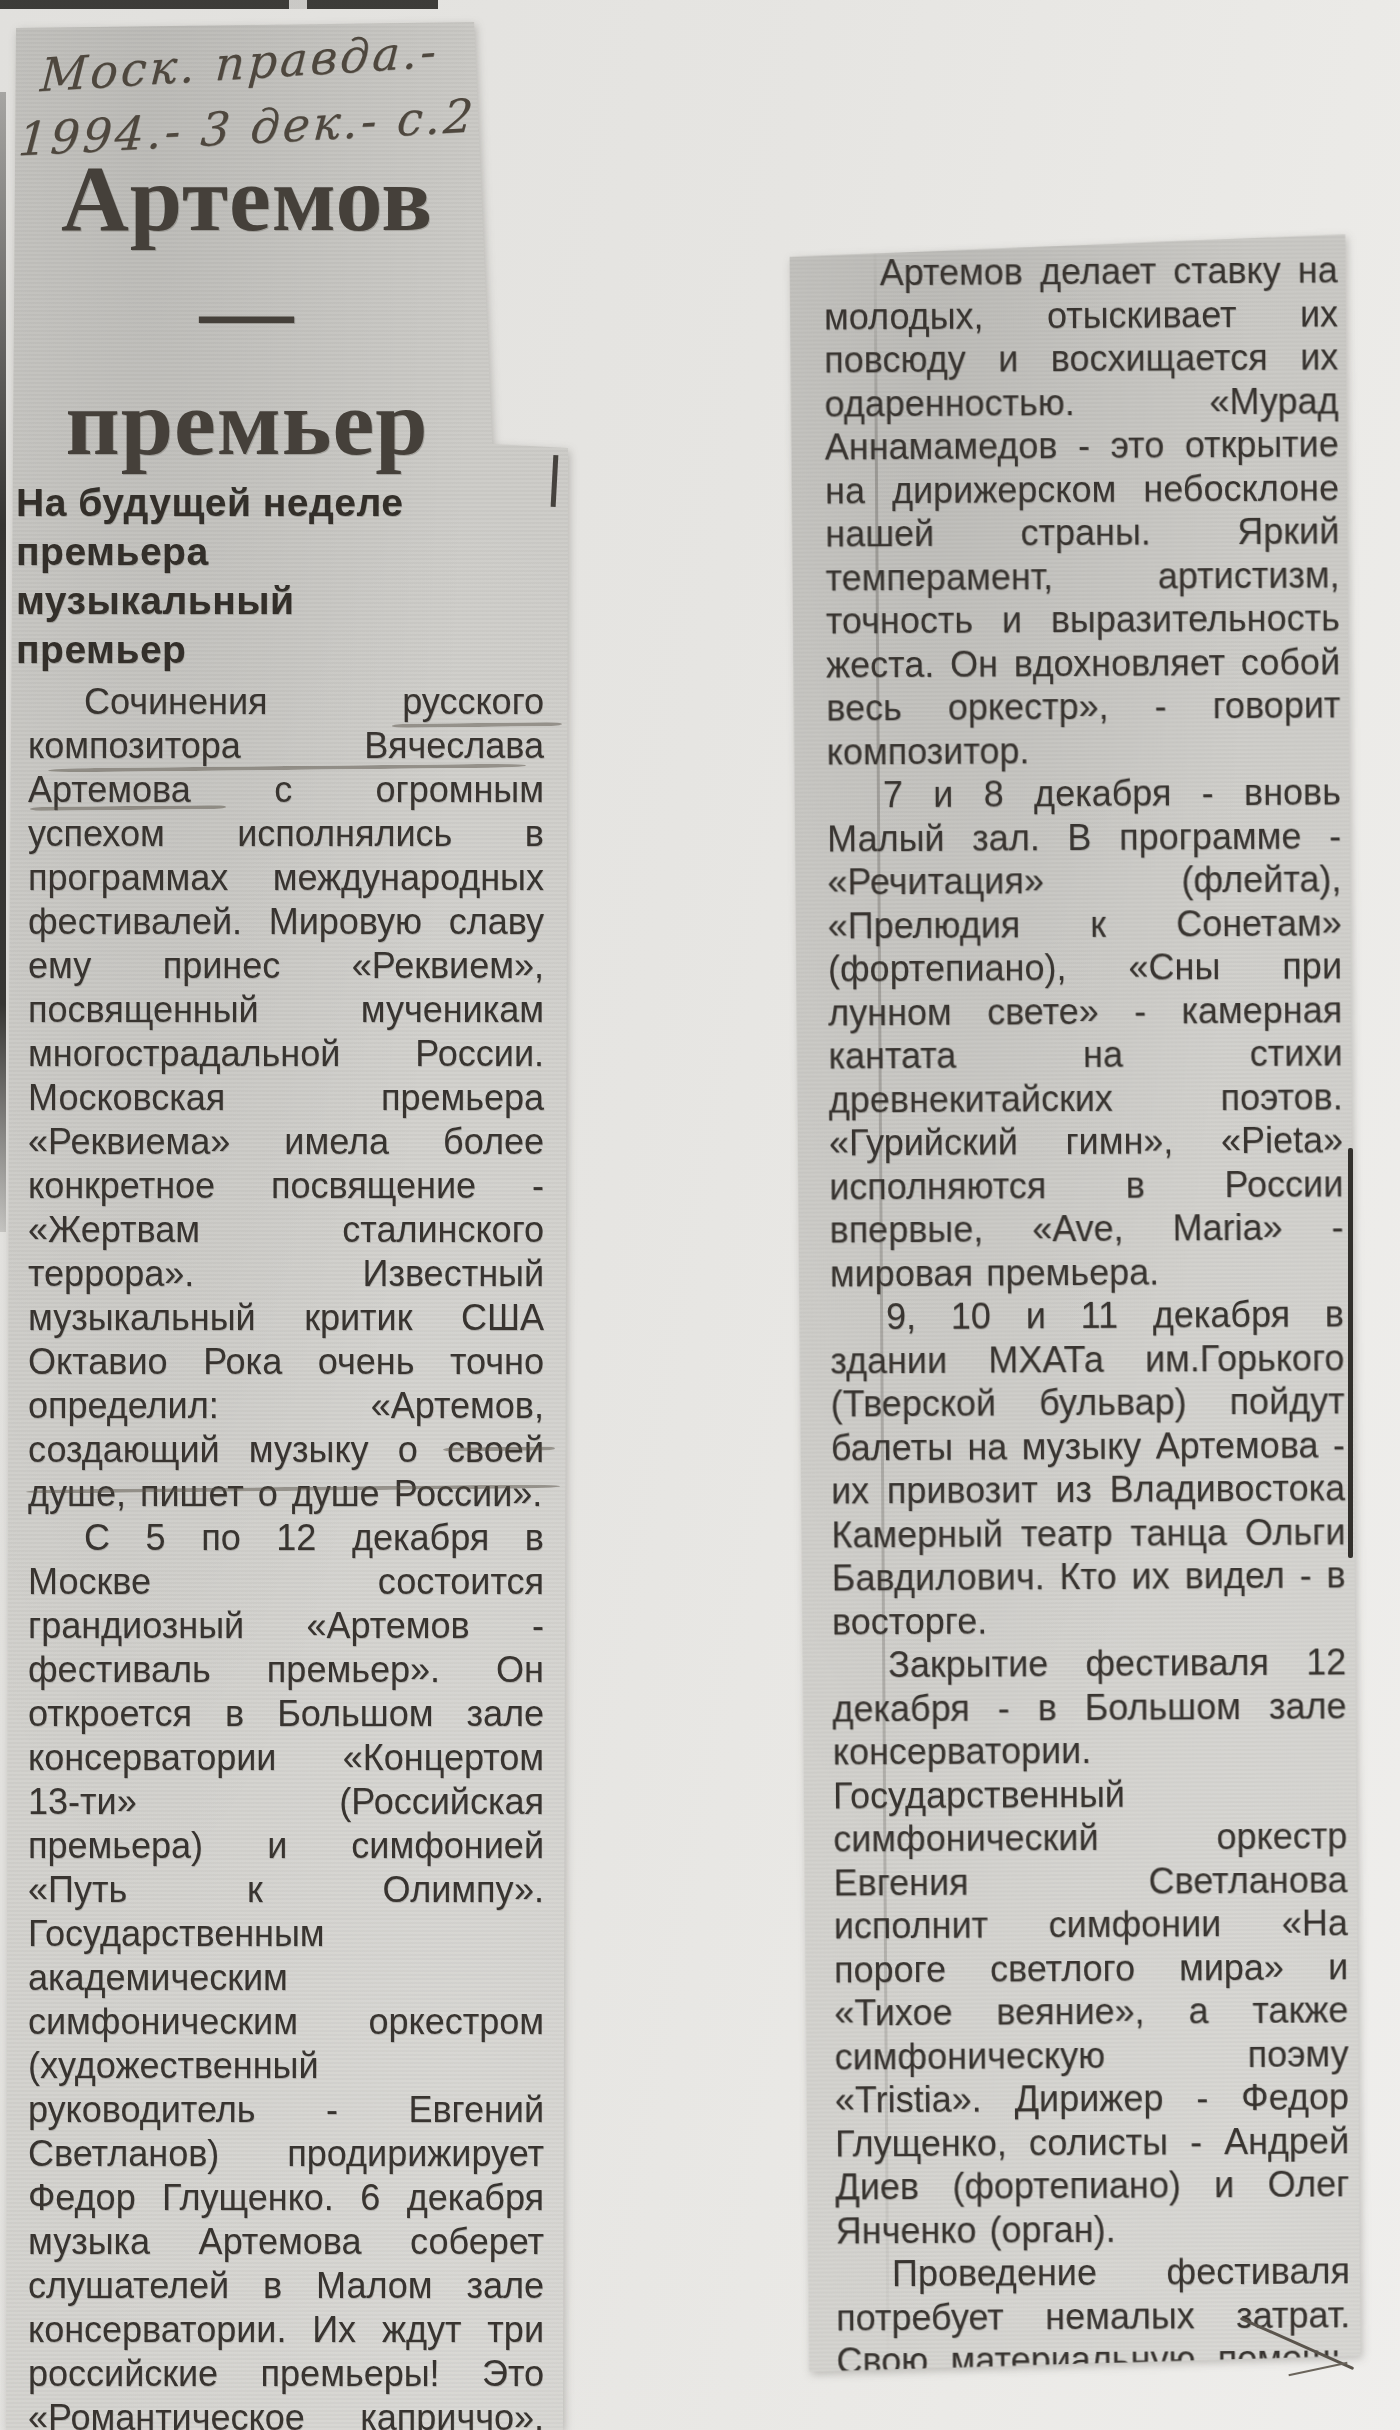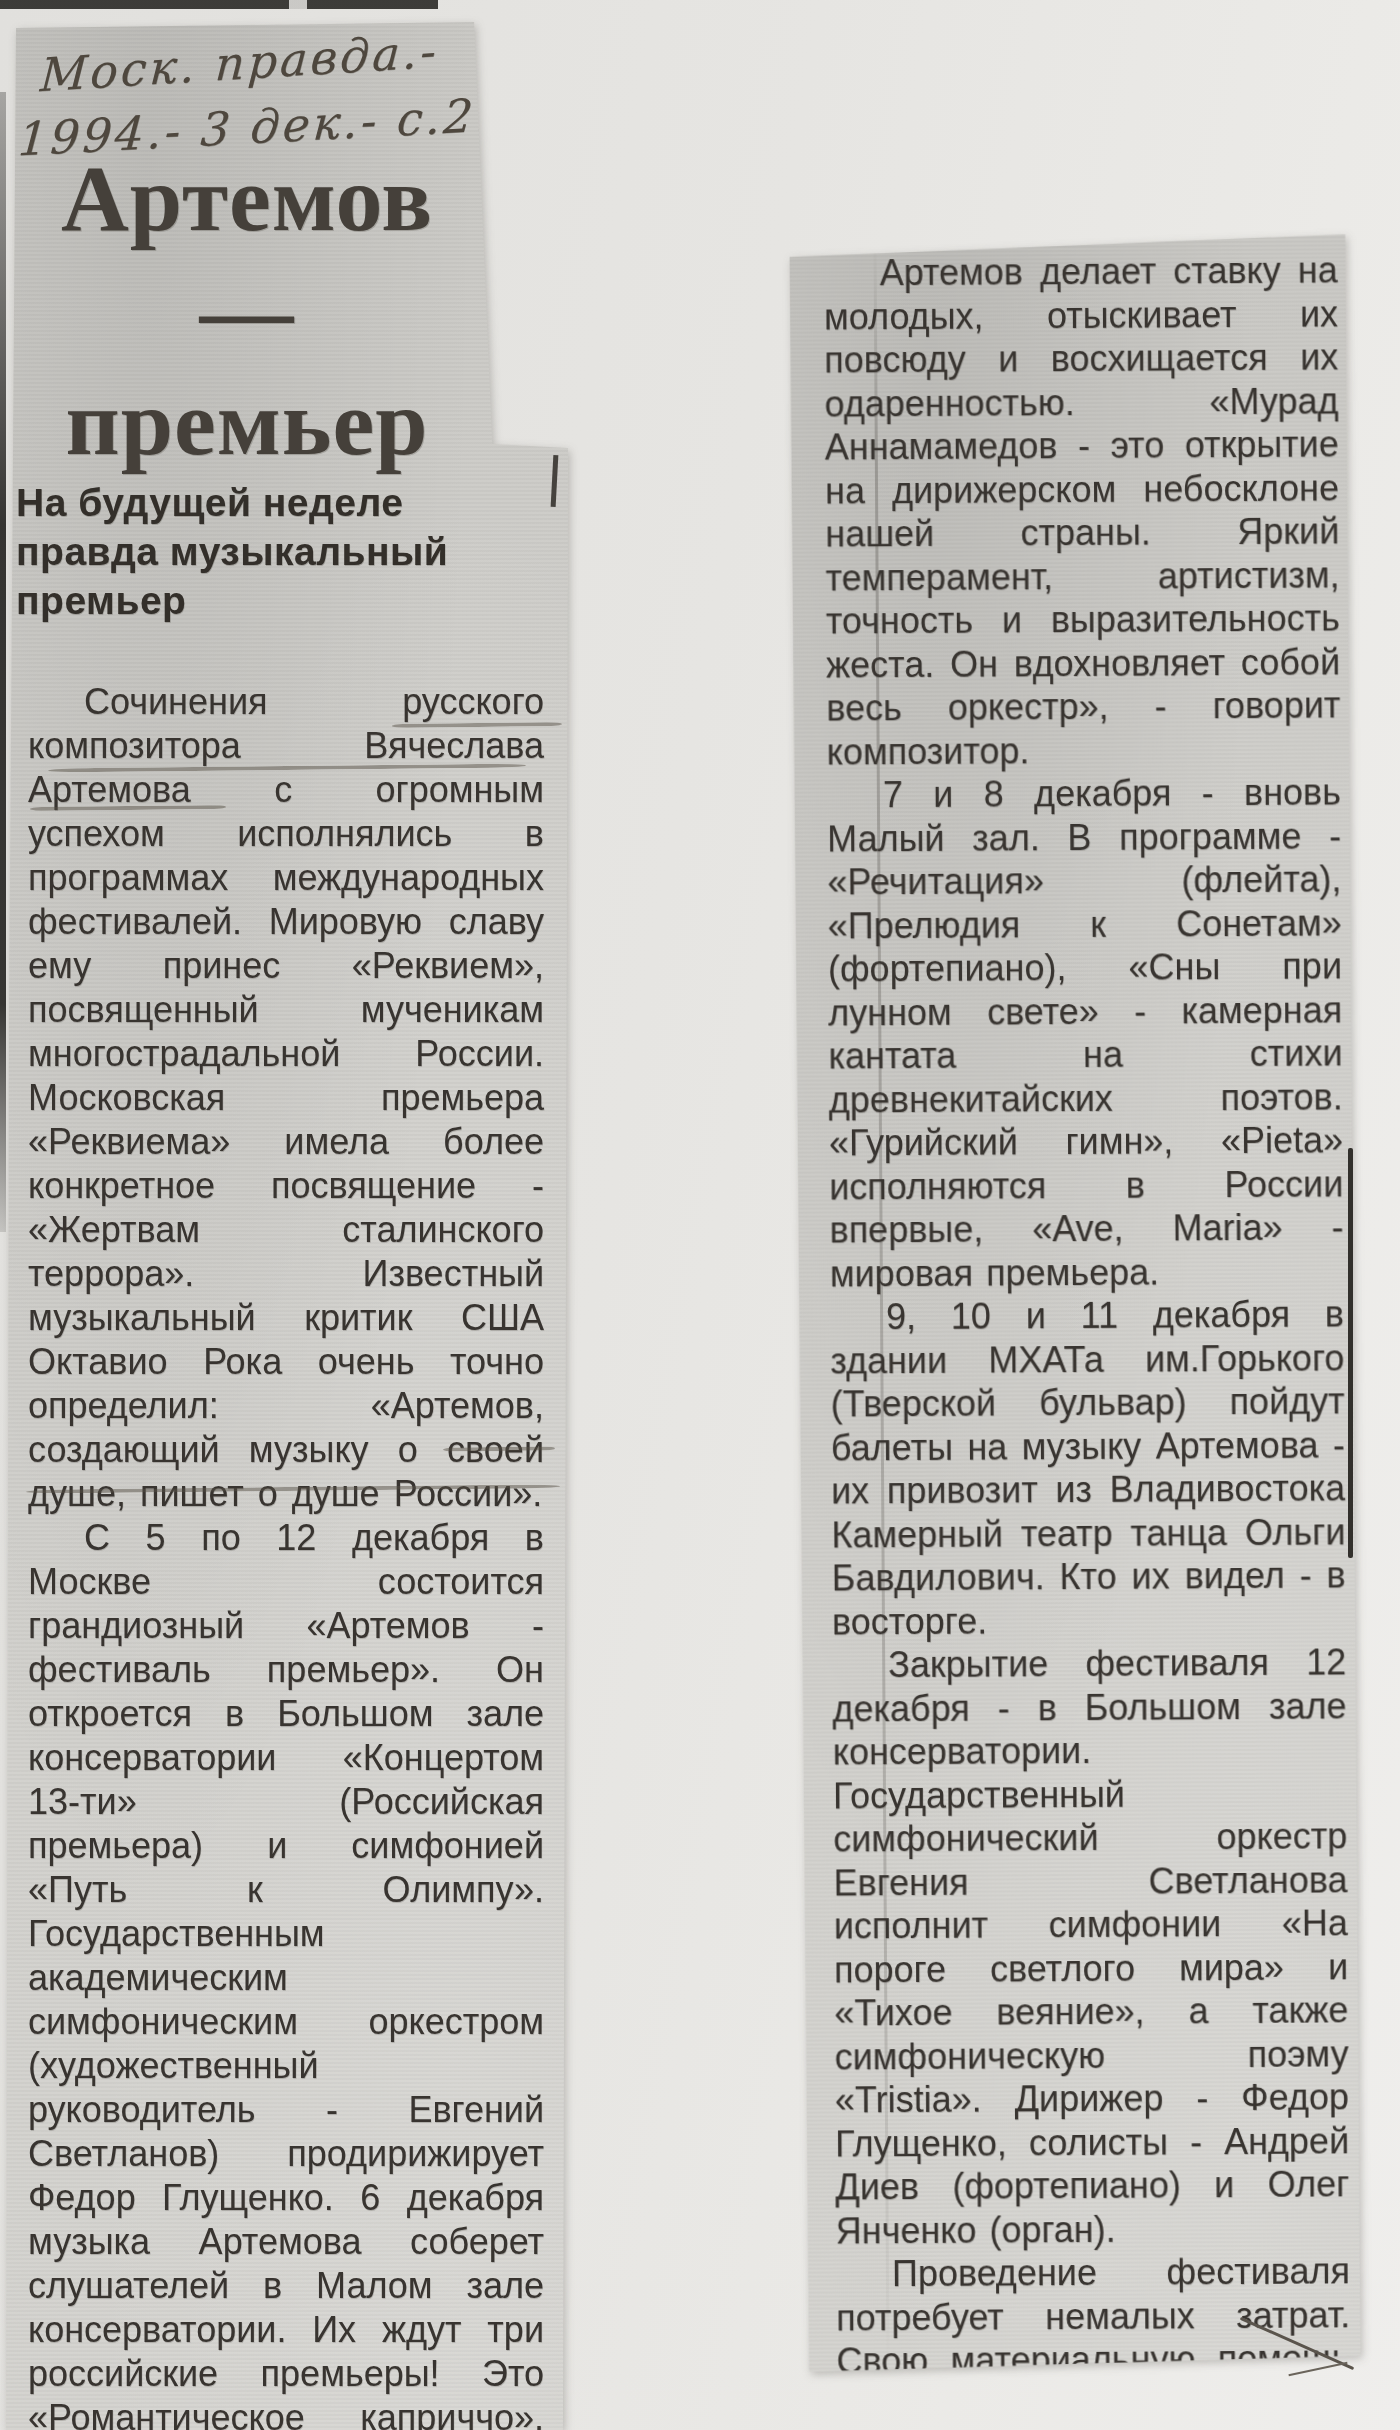--- a/index.html
+++ b/index.html
@@ -76,21 +76,21 @@
       <div class="handwriting hw1">Моск. правда.-</div>
       <div class="handwriting hw2">1994.- 3 дек.- с.2.</div>
 
       <div class="headline">
         <div>Артемов —</div>
         <div>премьер</div>
       </div>
 
       <div class="subhead">
         <div>На будущей неделе</div>
-        <div>правда музыкальный</div>
+        <div>премьера музыкальный</div>
         <div>премьер</div>
       </div>
 
       <div class="bodytext body-left">
         <p>Сочинения русского композитора Вячеслава Артемова с огромным успехом исполнялись в программах международных фестивалей. Мировую славу ему принес «Реквием», посвященный мученикам многострадальной России. Московская премьера «Реквиема» имела более конкретное посвящение - «Жертвам сталинского террора». Известный музыкальный критик США Октавио Рока очень точно определил: «Артемов, создающий музыку о своей душе, пишет о душе России».</p>
         <p>С 5 по 12 декабря в Москве состоится грандиозный «Артемов - фестиваль премьер». Он откроется в Большом зале консерватории «Концертом 13-ти» (Российская премьера) и симфонией «Путь к Олимпу». Государственным академическим симфоническим оркестром (художественный руководитель - Евгений Светланов) продирижирует Федор Глущенко. 6 декабря музыка Артемова соберет слушателей в Малом зале консерватории. Их ждут три российские премьеры! Это «Романтическое каприччо», «Вариации для флейты и фортепиано» и «Сцены». И еще мировая премьера - «Гимны огненных касаний». Исполняет - Камерный оркестр «Musika viva». Дирижеры - Александр Рудин (он же - солирующая скрипка) и Мурад Аннамамедов.</p>
       </div>
 
       <div class="pencil-underline" style="left:386px; top:707px;  width:170px;"></div>
       <div class="pencil-underline" style="left:42px;  top:750px;  width:478px;"></div>

